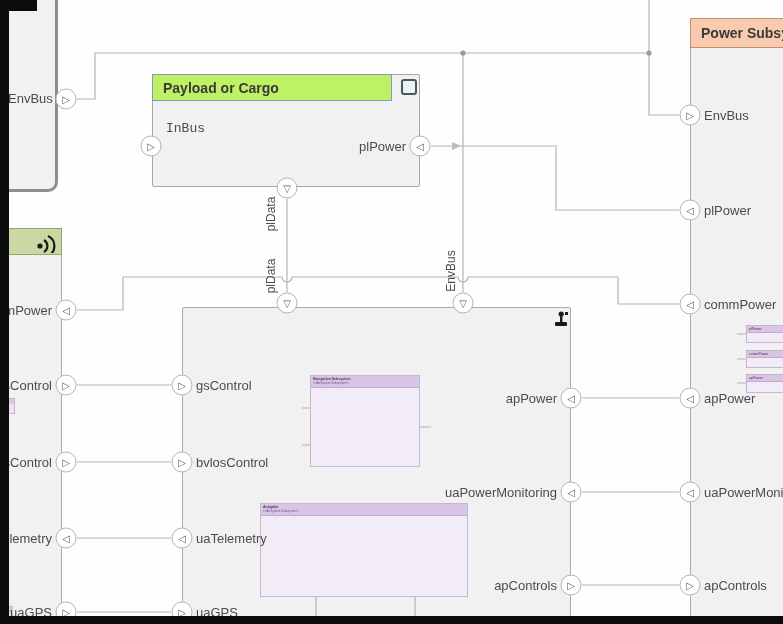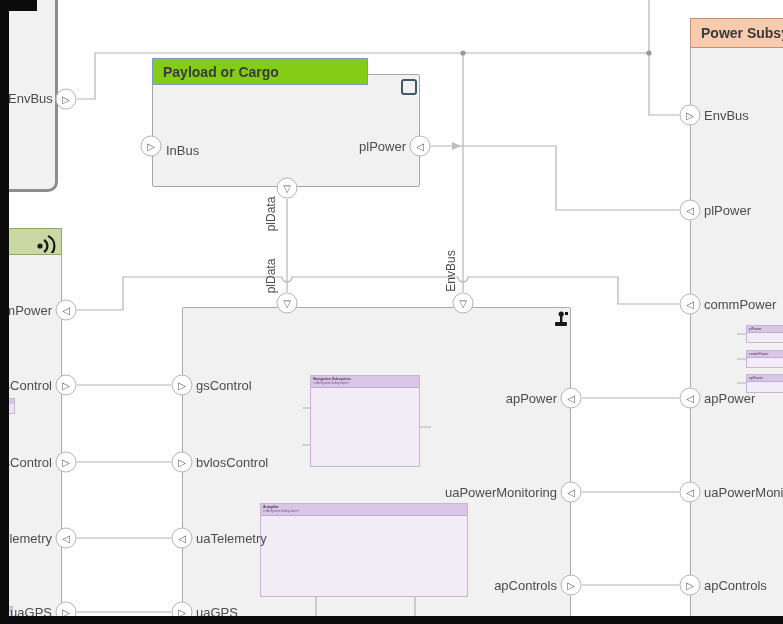--- a/index.html
+++ b/index.html
@@ -65,25 +65,25 @@
     <polygon points="452,142 461,146 452,150" fill="#bdbdbd"></polygon>
   </svg>
 
   <div class="blk-body" style="left:-30px;top:-26px;width:88px;height:218px;border:3px solid #8d8d8d;border-radius:10px;"></div>
   <div class="plabel" style="left:8px;top:91px;">EnvBus</div>
   <div class="port" style="left:66px;top:99px;">
     <span>▷</span>
   </div>
 
   <div class="blk-body" style="left:152px;top:74px;width:268px;height:113px;border-color:#a3a8aa;"></div>
-  <div class="blk-header" style="left:152px;top:58px;width:216px;height:27px;background:#84cc16;border:1px solid #7b9fb5;">
+  <div class="blk-header" style="left:152px;top:74px;width:240px;height:27px;background:#bef264;border:1px solid #7b9fb5;">
     <span>Payload or Cargo</span>
   </div>
   <div style="position:absolute;left:401px;top:79px;width:12px;height:12px;border:2px solid #3f5a66;border-radius:3px;background:transparent;z-index:5;"></div>
-  <div class="plabel" style="left:166px;top:143px;">InBus</div>
+  <div class="plabel" style="left:166px;top:121px;font-family:Liberation Mono, monospace;">InBus</div>
   <div class="plabel" style="right:377px;top:139px;">plPower</div>
   <div class="port" style="left:151px;top:146px;">
     <span>▷</span>
     </div>
   <div class="port" style="left:420px;top:146px;">
     <span>◁</span>
     </div>
   <div class="port" style="left:287px;top:188px;">
     <span>▽</span>
     </div>

